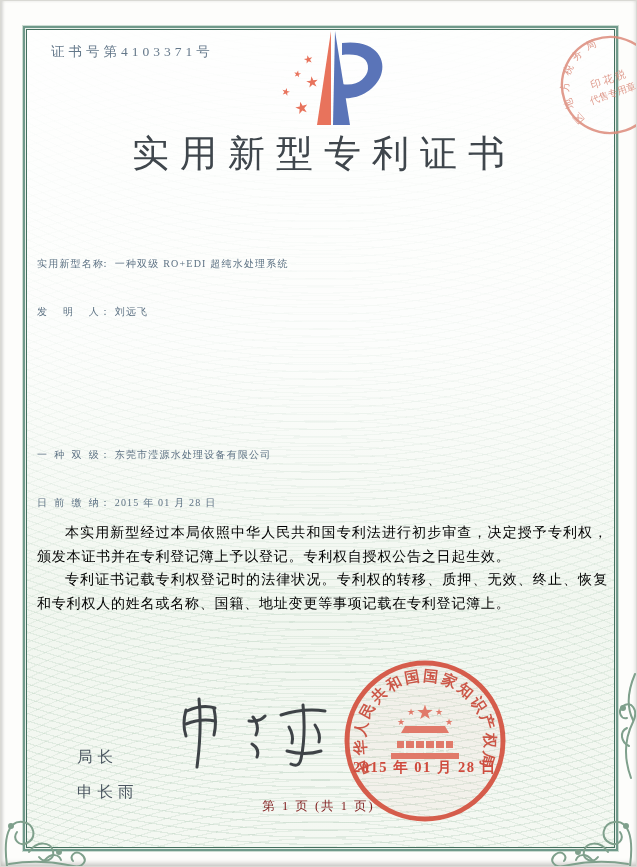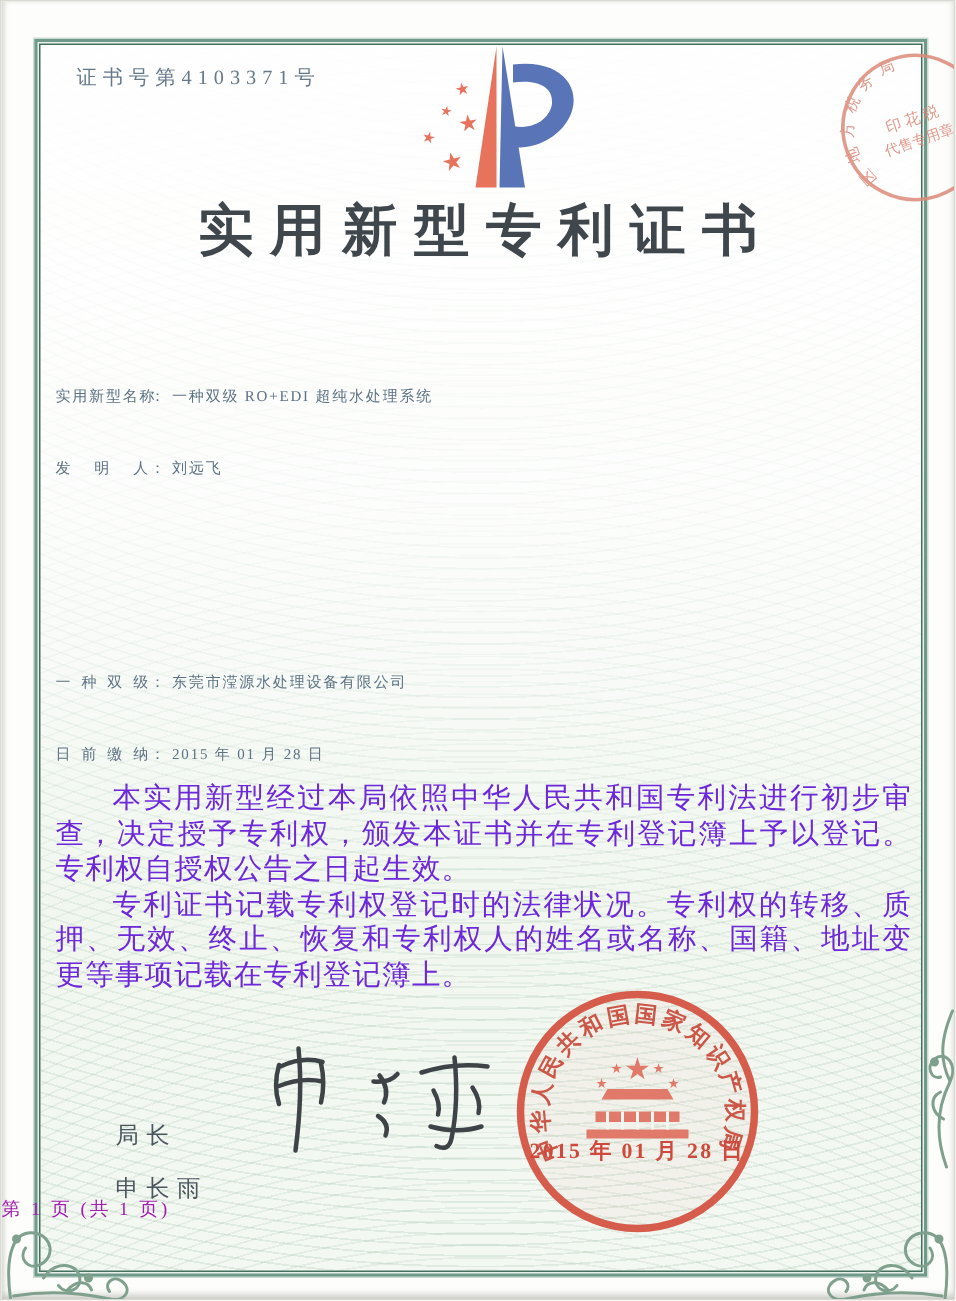--- a/index.html
+++ b/index.html
@@ -19,41 +19,41 @@
       repeating-radial-gradient(140% 120% at 50% -80%, rgba(138,178,150,.20) 0 1px, rgba(0,0,0,0) 1px 6px),
       repeating-radial-gradient(140% 120% at 50% 190%, rgba(138,178,150,.15) 0 1px, rgba(0,0,0,0) 1px 7px);
   }
   .cert-no{
     position:absolute;left:50px;top:42px;font-size:13.5px;color:#64788a;
     letter-spacing:4px;
   }
   .logo{position:absolute;left:50%;top:20px;transform:translateX(-50%) translateX(16px);width:176px;height:112px;}
   .title{
     position:absolute;left:0;right:0;top:128px;text-align:center;
-    font-size:37px;font-weight:700;color:#3f464c;letter-spacing:11px;text-indent:11px;
+    font-size:37px;font-weight:400;color:#3f464c;letter-spacing:11px;text-indent:11px;
   }
   .row{position:absolute;left:36px;right:30px;font-size:10px;color:#5c7183;letter-spacing:1.2px;white-space:nowrap;}
   .f-label{display:inline-block;width:6.3em;text-align:justify;text-align-last:justify;vertical-align:bottom;}
   .f-colon{margin-right:.35em;}
   .paras{
     position:absolute;left:36px;right:28px;top:494px;
-    font-size:19px;line-height:23.5px;color:#6d28d9;letter-spacing:.8px;
+    font-size:14px;line-height:23.5px;color:#000000;letter-spacing:.8px;
     text-align:justify;
   }
   .paras p{margin:0;text-indent:2em;}
   .signer{position:absolute;left:60px;font-size:15.5px;color:#4b5660;letter-spacing:5px;margin-left:16px;}
   .signature{position:absolute;left:160px;top:688px;width:185px;height:90px;}
   .seal{position:absolute;left:336px;top:652px;width:176px;height:176px;opacity:.92;}
   .seal-date{
     position:absolute;left:352px;top:757px;font-size:14.5px;color:#cf4a3c;
     letter-spacing:1.5px;font-weight:600;white-space:nowrap;
   }
   .footer{
-    position:absolute;left:0;right:0;top:797px;
-    font-size:12.5px;color:#a21caf;letter-spacing:2px;
+    position:absolute;left:0;right:0;top:797px;text-align:center;
+    font-size:12.5px;color:#7f1d1d;letter-spacing:2px;
   }
   .corner{position:absolute;width:96px;height:96px;}
   .corner.bl{left:-2px;bottom:-4px;}
   .corner.br{right:-2px;bottom:-4px;transform:scaleX(-1);}
   .side-scroll{position:absolute;right:-3px;bottom:86px;width:34px;height:120px;}
   .tax-stamp{position:absolute;left:549px;top:24px;width:120px;height:120px;transform:rotate(-19deg);opacity:.85;}
 </style>
 </head>
 <body>
 

